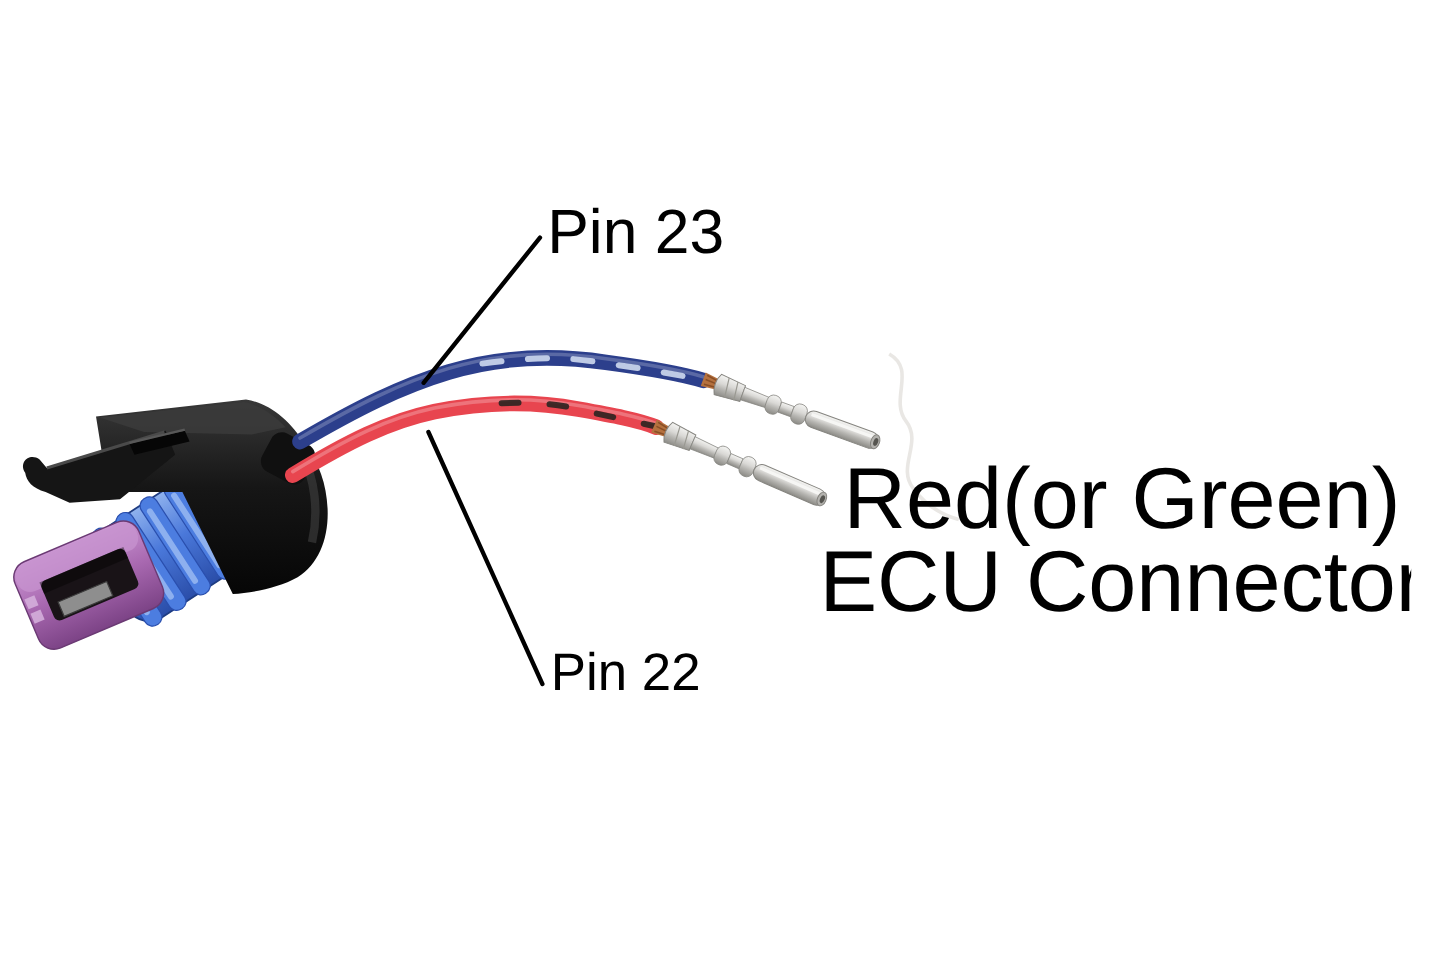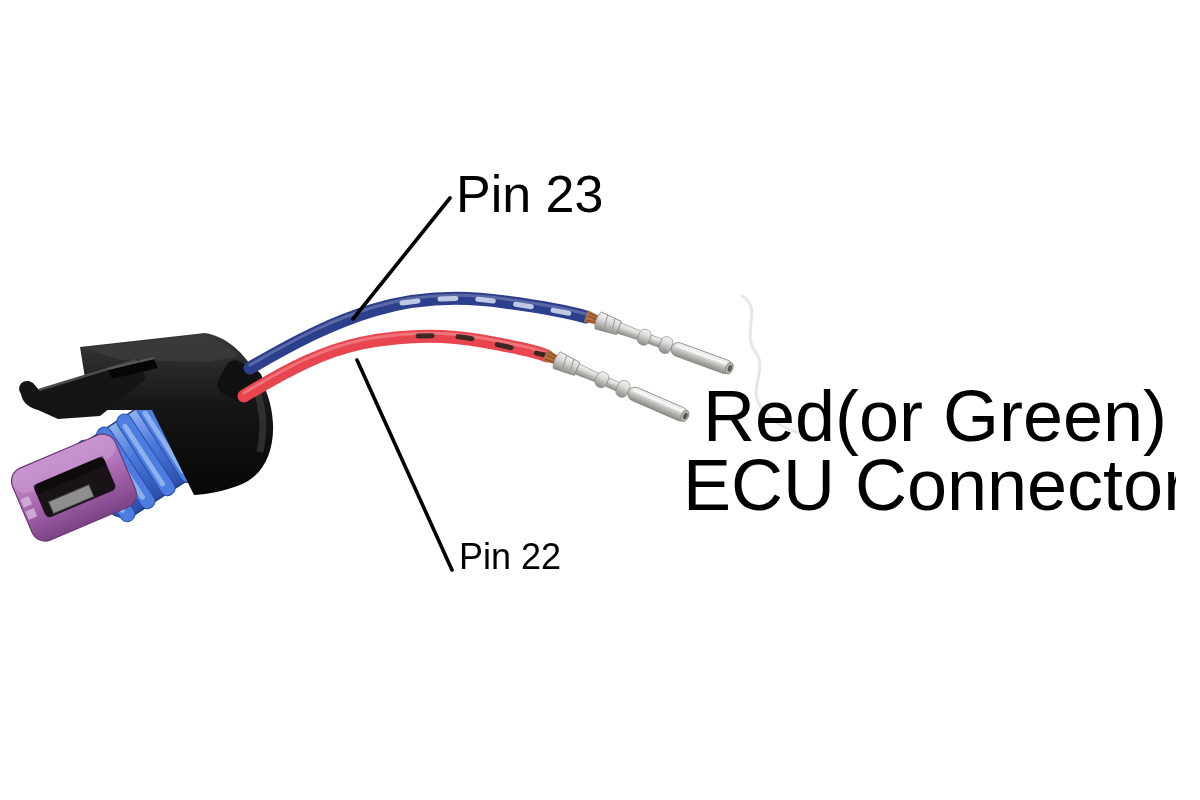--- a/index.html
+++ b/index.html
@@ -8,21 +8,21 @@
     background:var(--background,#ffffff);
     font-family:"Liberation Sans",sans-serif;
     margin-top:48px;
   }
   .stage svg{position:absolute;left:0;top:0;}
   .label{
     position:absolute;color:var(--ink,#000);white-space:nowrap;
     font-family:"Liberation Sans",sans-serif;
   }
   #label-pin23{left:456px;top:120px;font-size:52px;line-height:1;}
-  #label-pin22{left:459px;top:491px;font-size:36px;line-height:1;}
+  #label-pin22{left:459px;top:491px;font-size:44px;line-height:1;}
   #label-ecu{
     left:635px;top:334px;width:600px;text-align:center;
     font-size:72px;line-height:69px;
   }
 </style>
 </head>
 <body>
 
 <div class="stage">
 

